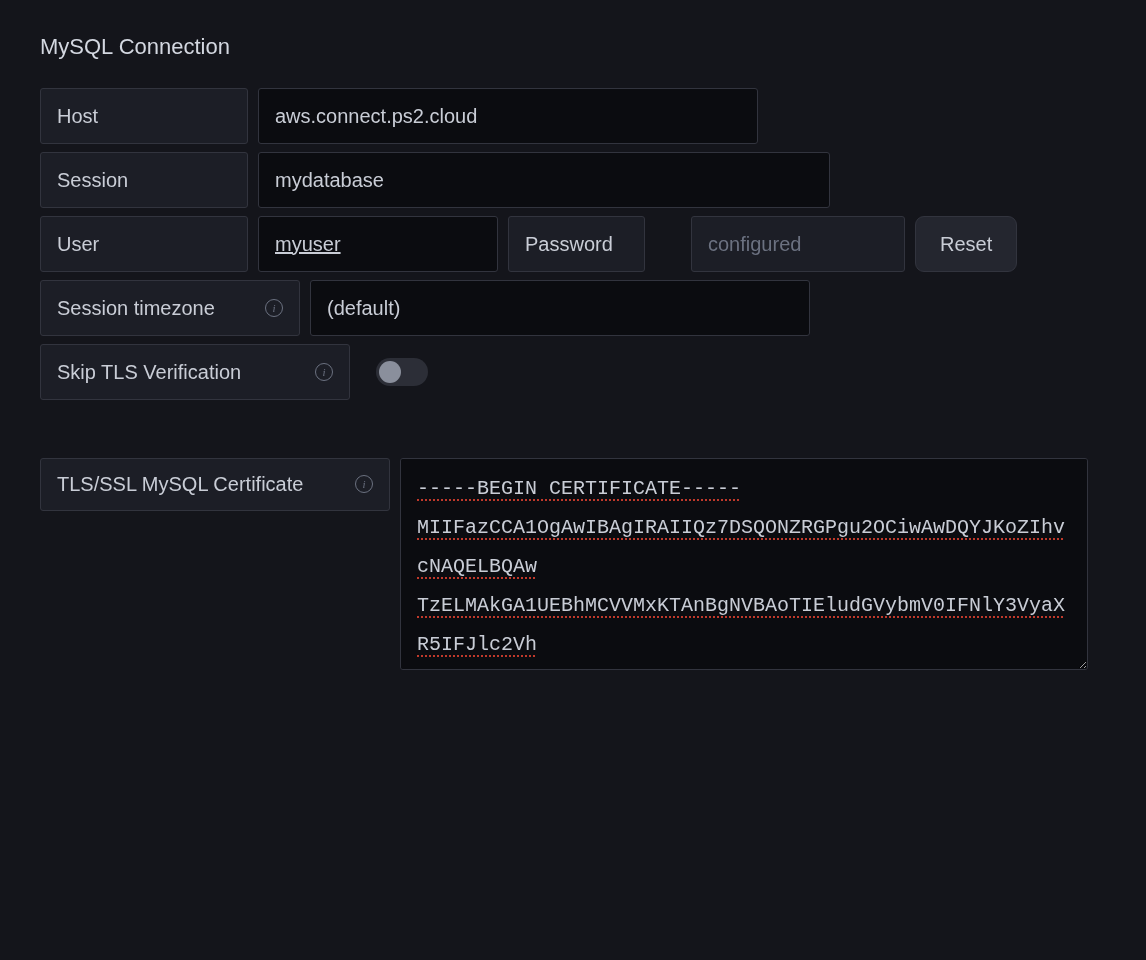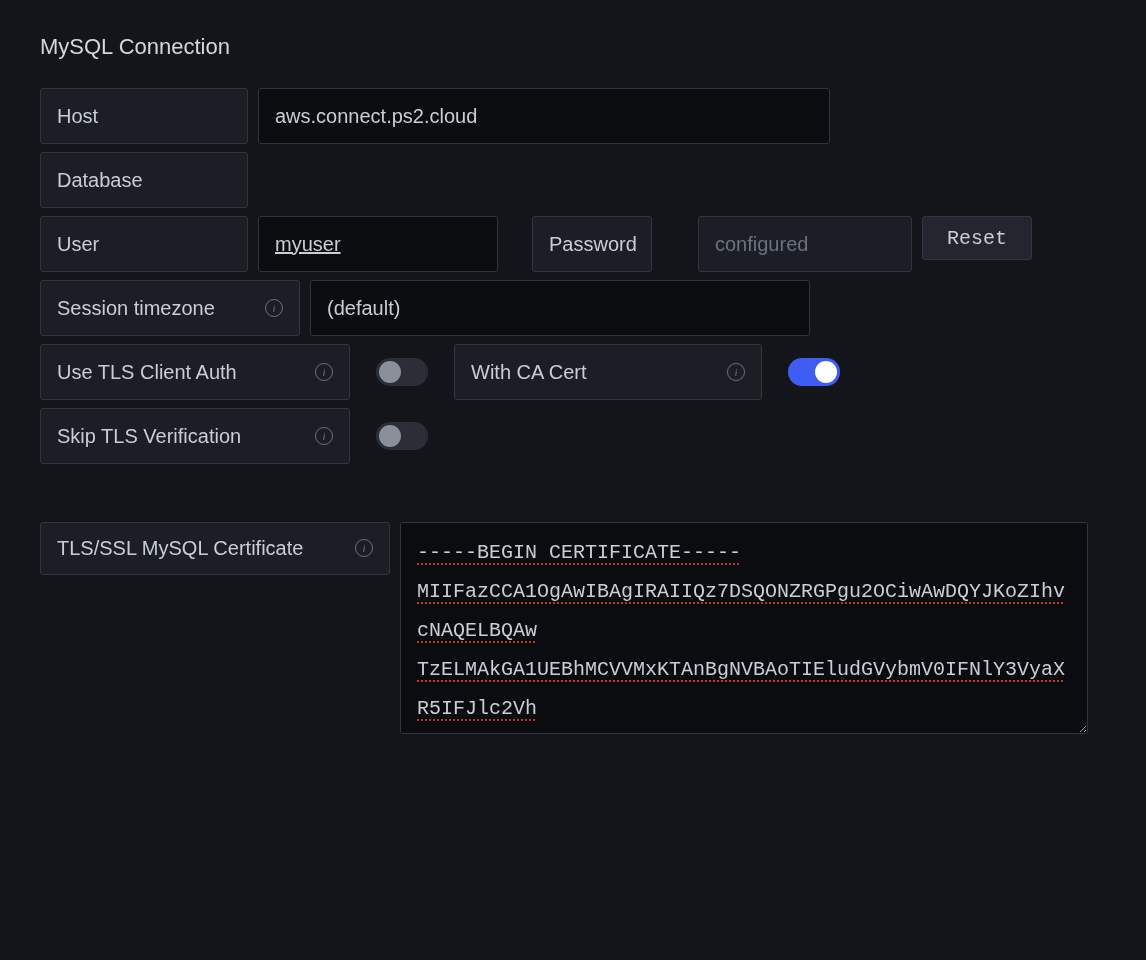--- a/index.html
+++ b/index.html
@@ -92,34 +92,34 @@
     border-radius: 3px;
     height: 56px;
     padding: 0 16px;
     color: var(--text);
     font-size: 20px;
     font-family: inherit;
     outline: none;
   }
   input.text-input::placeholder { color: var(--text-muted); }
 
-  .input-host { width: 572px; }
+  .input-host { width: 500px; }
   .input-db   { width: 572px; }
   .input-user { width: 240px; text-decoration: underline; }
-  .lbl-password { width: 120px; margin-left: 24px; }
+  .lbl-password { width: 137px; }
   .input-password { width: 214px; margin-left: 36px; }
   .btn {
     background: var(--panel-light);
     border: 1px solid var(--border);
-    border-radius: 3px;
-    height: 44px;
+    border-radius: 9px;
+    height: 56px;
     padding: 0 24px;
     color: var(--text);
     font-size: 20px;
-    font-family: Liberation Mono, monospace;
+    font-family: Liberation Sans, sans-serif;
     cursor: pointer;
   }
   .input-session { width: 500px; }
 
   .toggle-cell {
     display: flex;
     align-items: center;
     padding: 0 16px;
     height: 56px;
   }
@@ -183,22 +183,23 @@
 
     <div class="row">
       <div class="label-cell w-host">
         <span class="label-text">Host</span>
       </div>
       <input type="text" class="text-input input-host" value="aws.connect.ps2.cloud" style="">
     </div>
 
     <div class="row">
       <div class="label-cell w-host">
-        <span class="label-text">Database</span>
-      </div>
+        <span class="label-text">Session</span>
+      </div>
+      <input type="text" class="text-input input-db" value="mydatabase" style="">
     </div>
 
     <div class="row">
       <div class="label-cell w-host">
         <span class="label-text">User</span>
       </div>
       <input type="text" class="text-input input-user" value="myuser" style="">
       <div class="label-cell lbl-password">
         <span class="label-text">Password</span>
       </div>
@@ -209,45 +210,20 @@
     <div class="row">
       <div class="label-cell w-session">
         <span class="label-text">Session timezone</span>
         <span class="info-icon-wrap">
             <span class="info-icon"></span>
           </span>
       </div>
       <input type="text" class="text-input input-session" value="(default)" style="">
     </div>
 
-    <div class="row">
-      <div class="label-cell w-tls-option">
-        <span class="label-text">Use TLS Client Auth</span>
-        <span class="info-icon-wrap">
-            <span class="info-icon"></span>
-          </span>
-      </div>
-      <div class="toggle-cell">
-        <div class="toggle" id="toggle-use-tls">
-            <div class="knob"></div>
-          </div>
-      </div>
-
-      <div class="label-cell w-cacert">
-        <span class="label-text">With CA Cert</span>
-        <span class="info-icon-wrap">
-            <span class="info-icon"></span>
-          </span>
-      </div>
-      <div class="toggle-cell">
-        <div class="toggle on" id="toggle-ca-cert">
-            <div class="knob"></div>
-          </div>
-      </div>
-    </div>
 
     <div class="row">
       <div class="label-cell w-tls-option">
         <span class="label-text">Skip TLS Verification</span>
         <span class="info-icon-wrap">
             <span class="info-icon"></span>
           </span>
       </div>
       <div class="toggle-cell">
         <div class="toggle" id="toggle-skip-tls">

